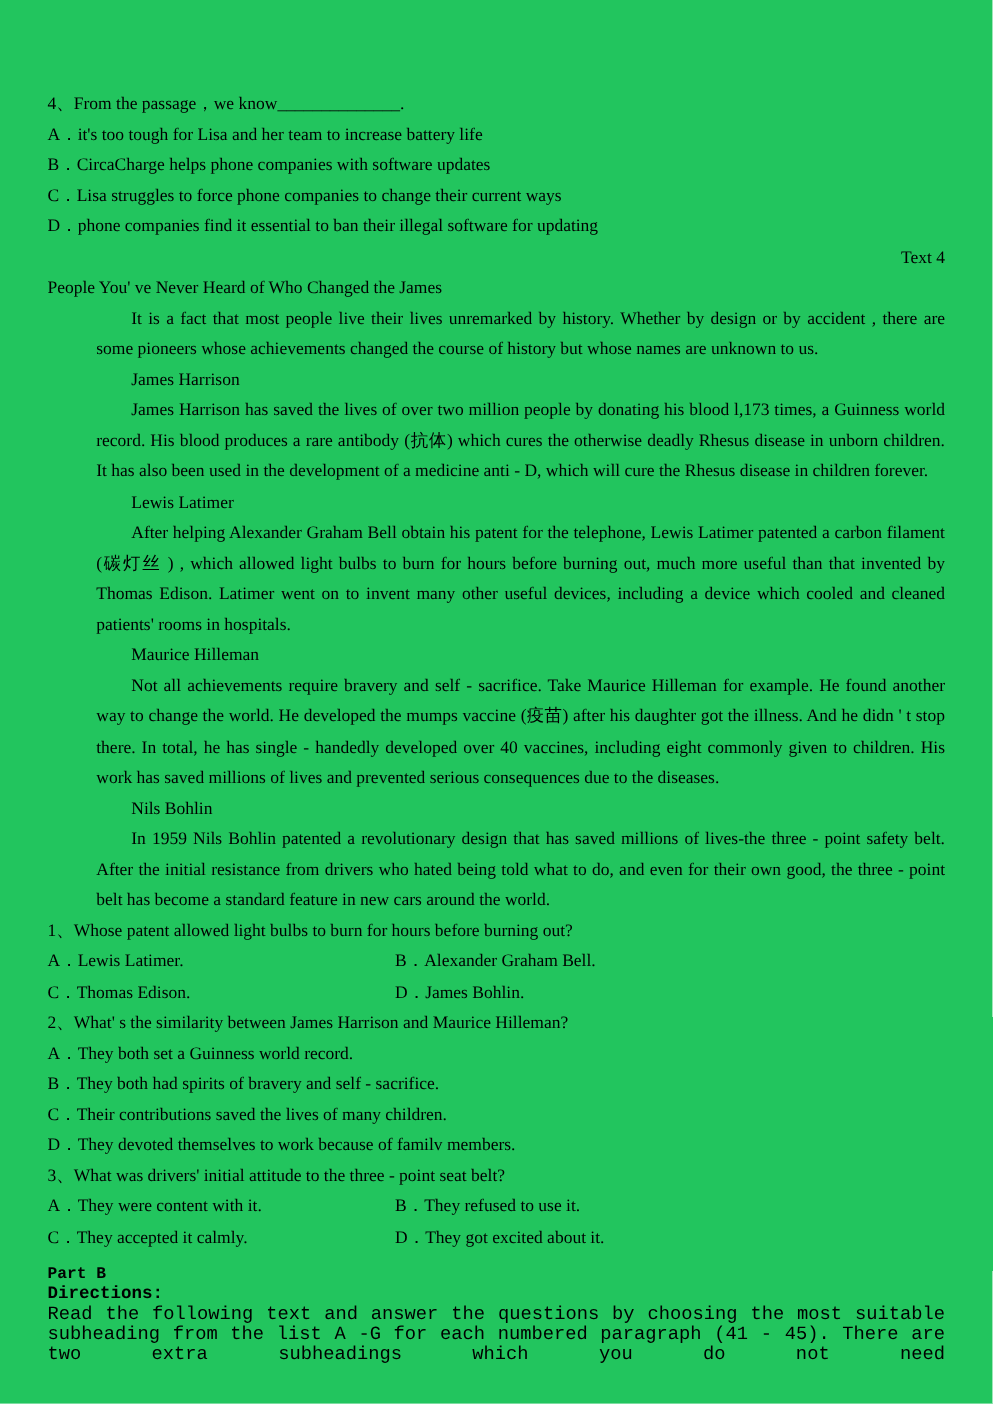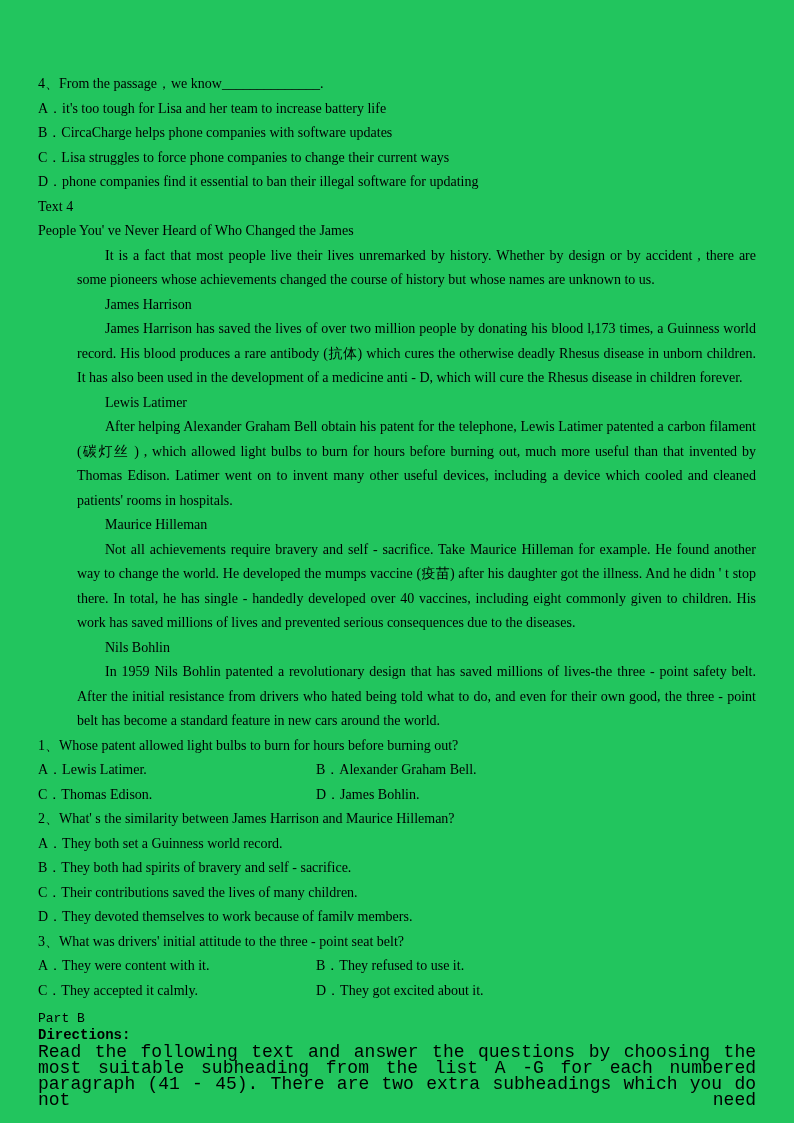--- a/index.html
+++ b/index.html
@@ -13,42 +13,42 @@
     padding: 72px 38px 0 38px;
     font-family: "Liberation Serif", "DejaVu Serif", serif;
     font-size: 14px;
     line-height: 24.5px;
     color: #000000;
     overflow: hidden;
   }
   p { margin: 0; }
   .justify { text-align: justify; }
   .indent { text-indent: 28px; margin-left: 39px; }
-  .center { text-align: left; }
+  .center { text-align: right; }
   .opt-grid {
     display: grid;
     grid-template-columns: 278px auto;
   }
   .opt-grid span { display: block; }
   .partb {
     margin-top: 7px;
     font-family: "Liberation Mono", "DejaVu Sans Mono", monospace;
   }
   .pb-head {
-    font-weight: normal;
+    font-weight: bold;
     font-size: 13px;
     line-height: 17px;
   }
   .pb-dir {
     font-weight: bold;
     font-size: 14px;
     line-height: 17px;
   }
   .pb-body {
-    font-size: 18px;
+    font-size: 15px;
     line-height: 16px;
     text-align: justify;
     text-align-last: justify;
   }
 </style>
 </head>
 <body>
 
 <div class="page">
 

